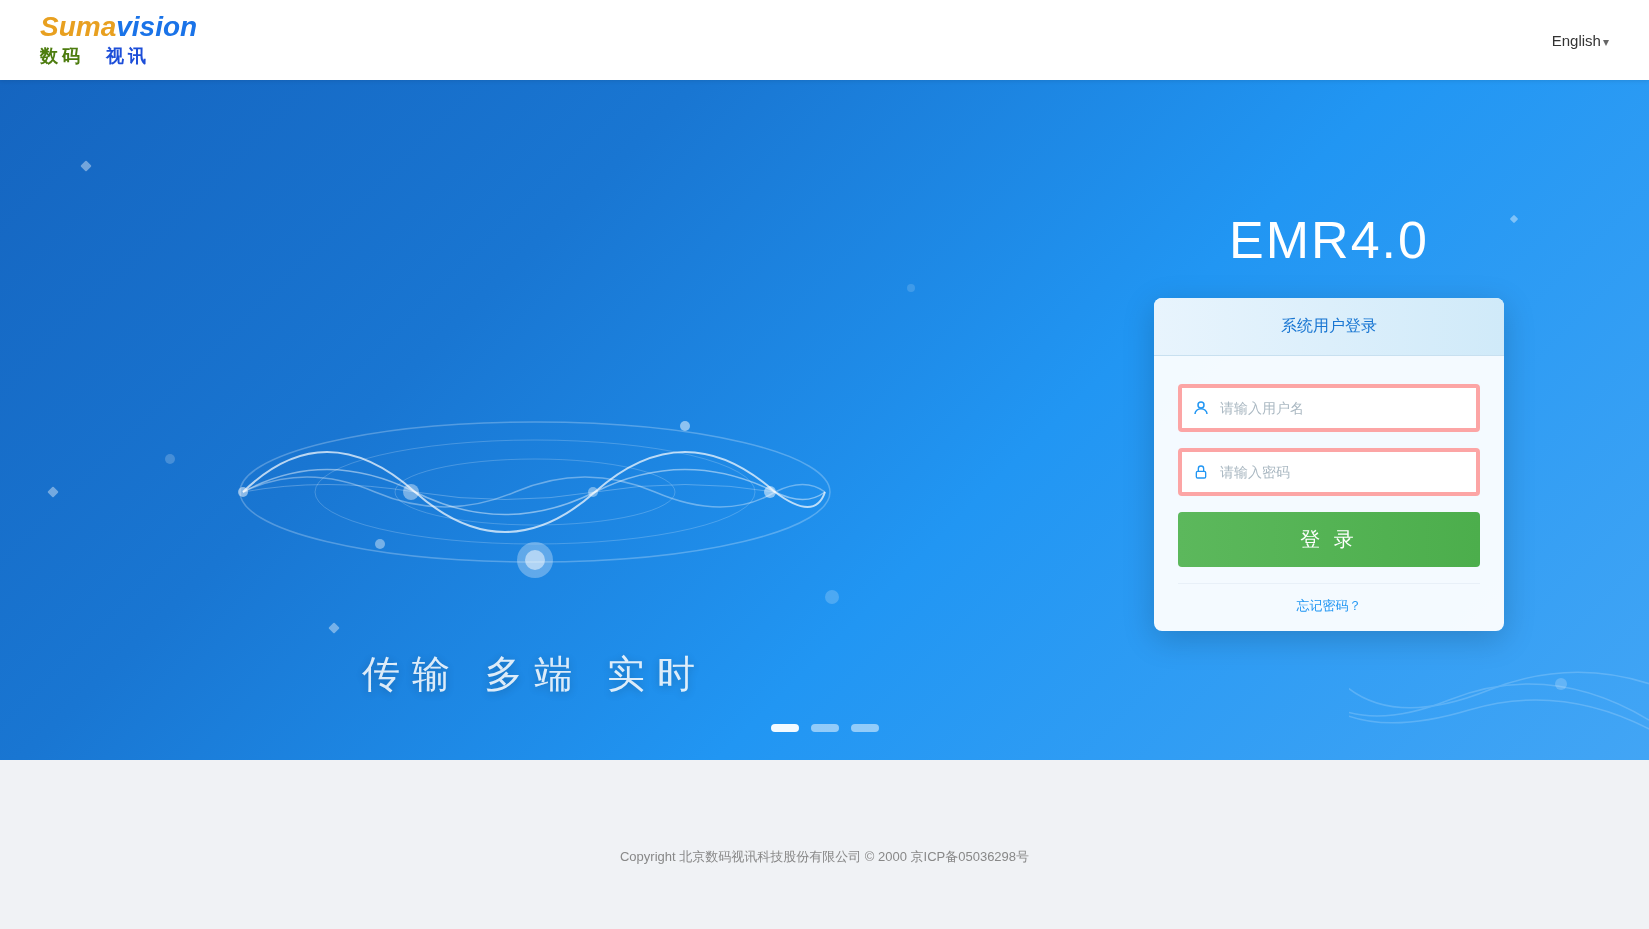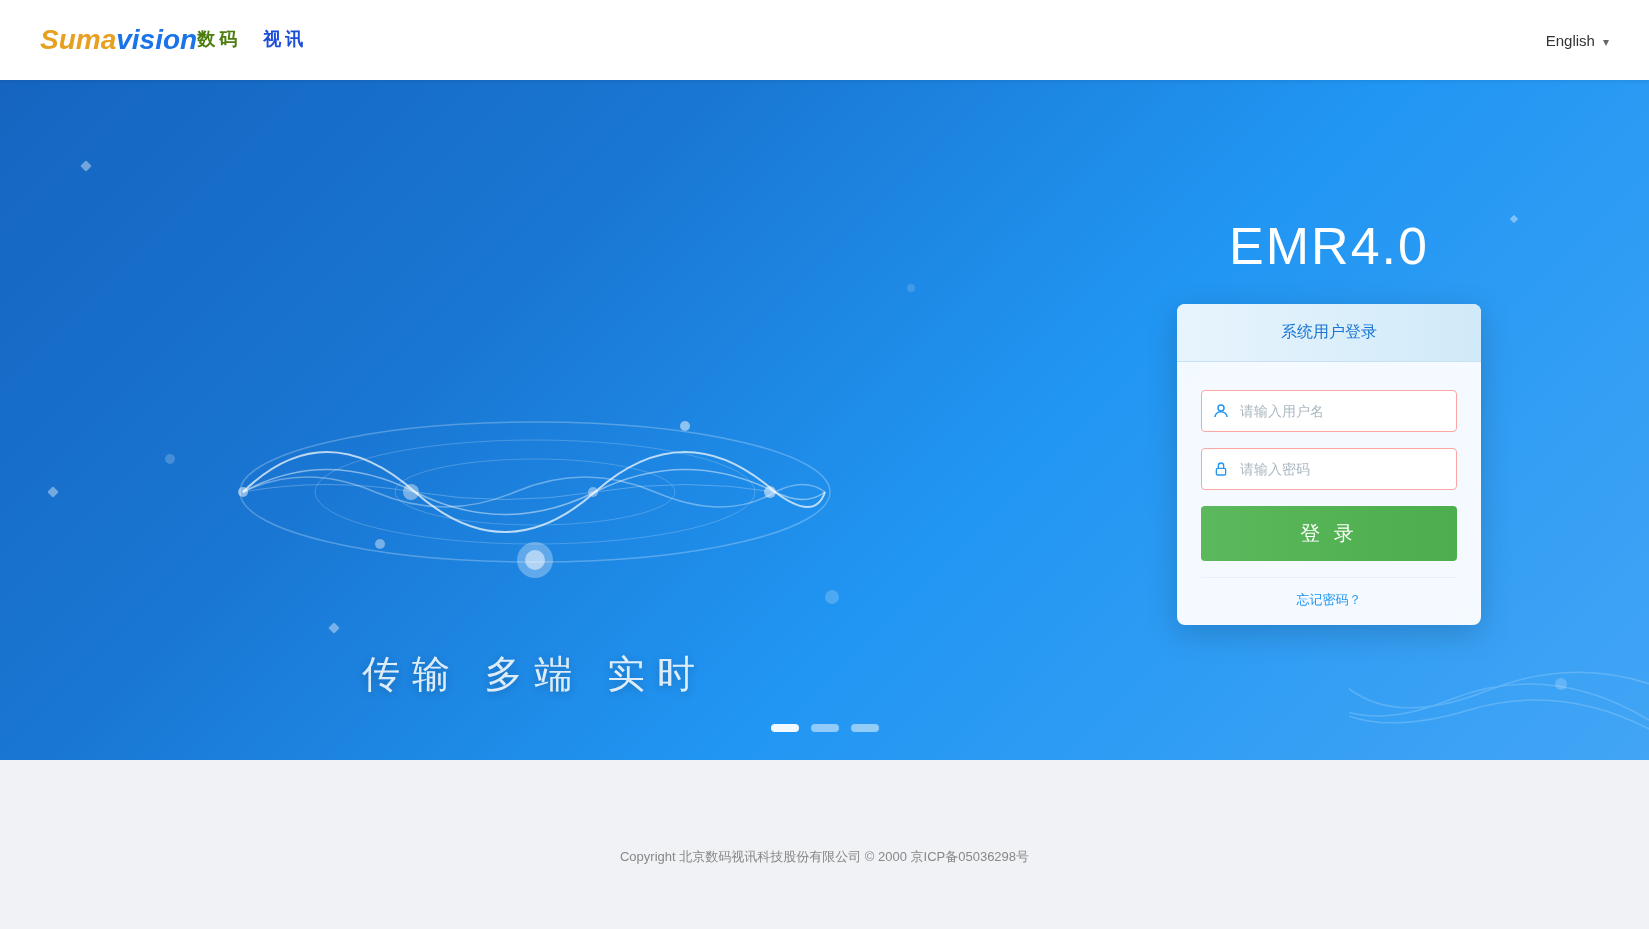--- a/index.html
+++ b/index.html
@@ -13,21 +13,21 @@
       display: flex;
       align-items: center;
       justify-content: space-between;
       padding: 0 40px;
       box-shadow: 0 1px 4px rgba(0,0,0,0.1);
       position: relative;
       z-index: 10;
     }
     .logo-area {
       display: flex;
-      flex-direction: row;
+      flex-direction: column;
       align-items: flex-start;
     }
     .logo-sumavision {
       font-size: 28px;
       font-weight: bold;
       font-style: italic;
       line-height: 1.1;
     }
     .logo-sumavision .suma { color: #e8a020; }
     .logo-sumavision .vision { color: #1a73e8; }
@@ -37,21 +37,21 @@
       letter-spacing: 4px;
       margin-top: 2px;
     }
     .logo-chinese .cn1 { color: #4d7c0f; }
     .logo-chinese .cn2 { color: #e8a020; }
     .logo-chinese .cn3 { color: #1d4ed8; }
 
     .lang-selector {
       display: flex;
       align-items: flex-end;
-      gap: 8px;
+      gap: 2px;
       cursor: pointer;
       font-size: 15px;
       color: #333;
     }
     .lang-selector .chevron {
       font-size: 12px;
       color: #666;
     }
 
     
@@ -117,21 +117,21 @@
 
     .emr-title {
       color: #fff;
       font-size: 52px;
       font-weight: normal;
       margin-bottom: 28px;
       letter-spacing: 2px;
     }
 
     .login-card {
-      width: 304px;
+      width: 350px;
       background: rgba(255,255,255,0.95);
       border-radius: 8px;
       box-shadow: 0 8px 32px rgba(0,0,0,0.18);
       overflow: hidden;
     }
 
     .login-card-header {
       background: linear-gradient(to right, #e8f4fd, #d0eaf9);
       padding: 18px 0;
       text-align: center;
@@ -143,21 +143,21 @@
       font-weight: 500;
     }
 
     .login-card-body {
       padding: 28px 24px 16px;
     }
 
     .input-group {
       display: flex;
       align-items: center;
-      border: 1px solid #fca5a5;
+      border: 4px solid #fca5a5;
       border-radius: 4px;
       margin-bottom: 16px;
       background: #fff;
       overflow: hidden;
     }
     .input-icon {
       width: 38px;
       display: flex;
       align-items: center;
       justify-content: center;

